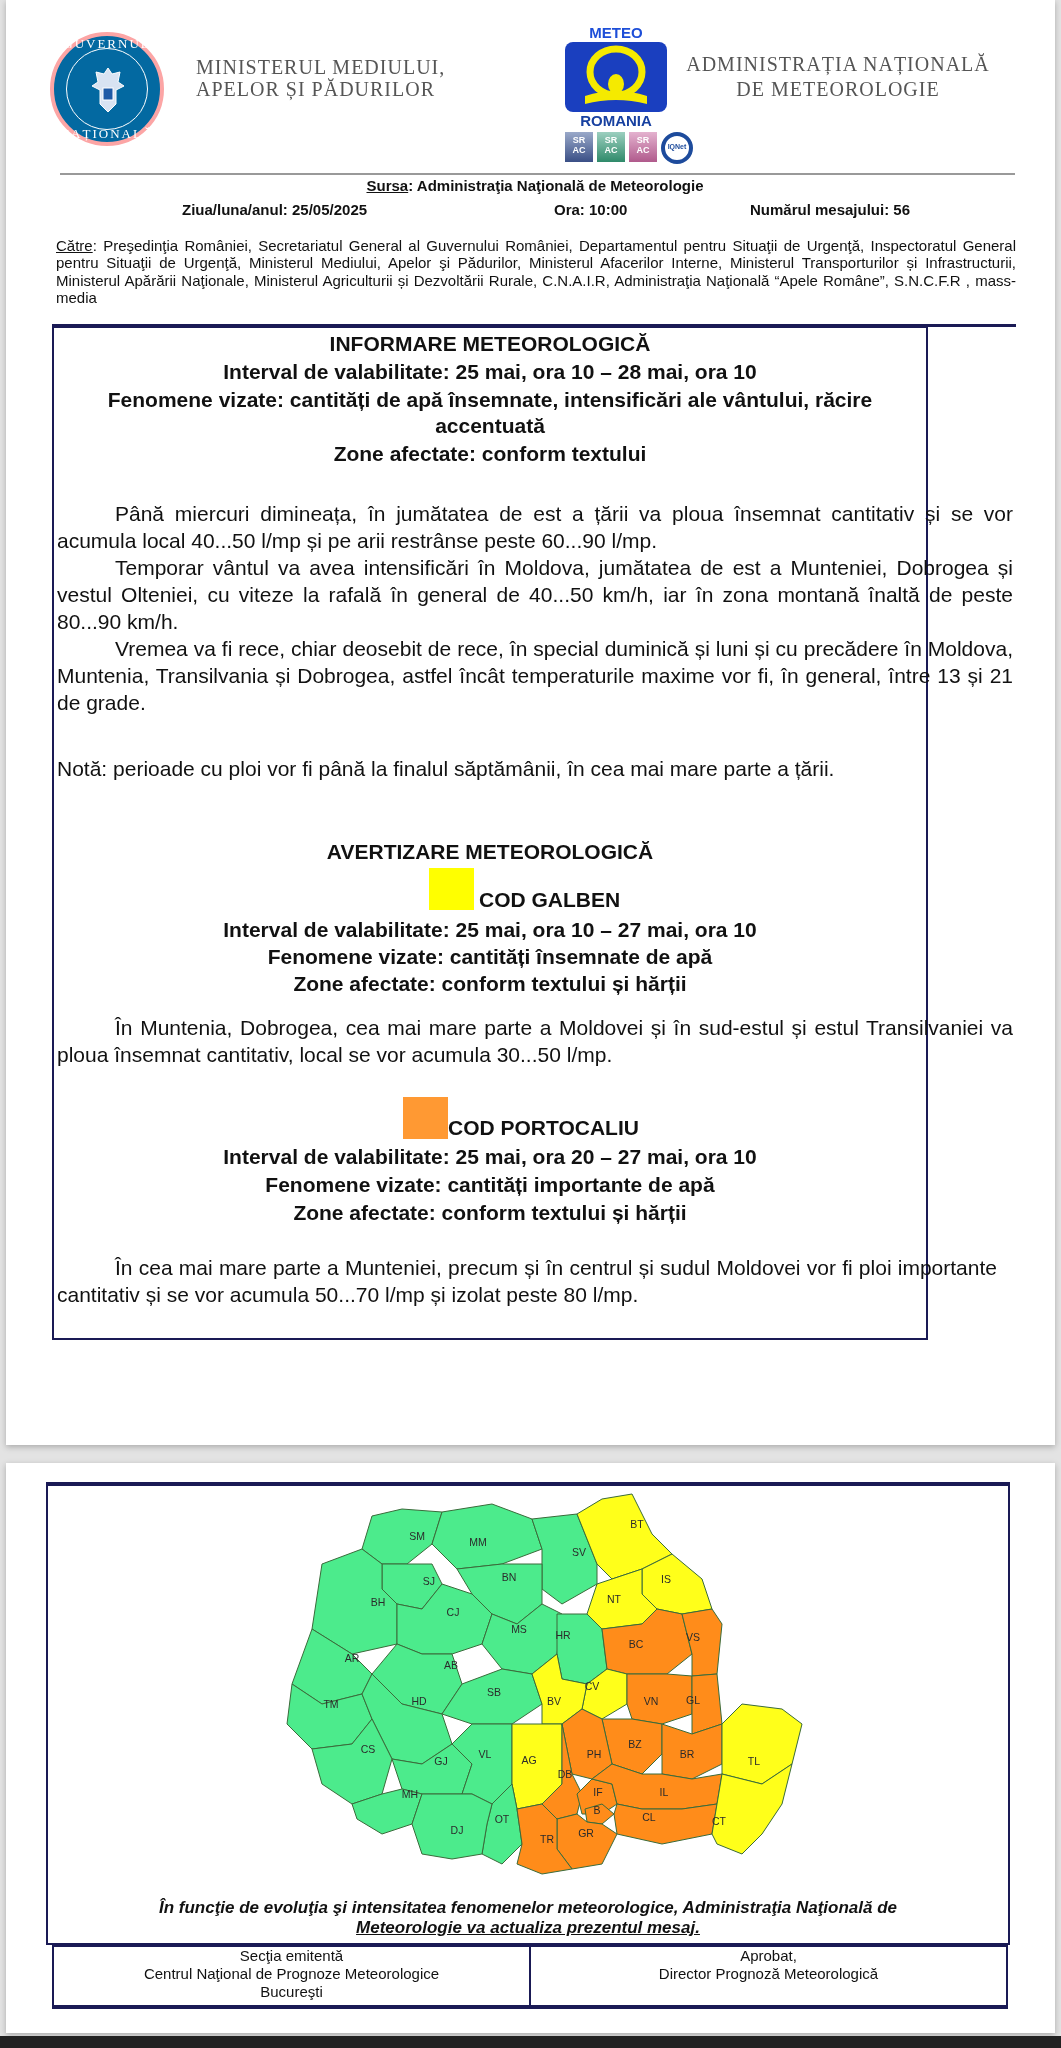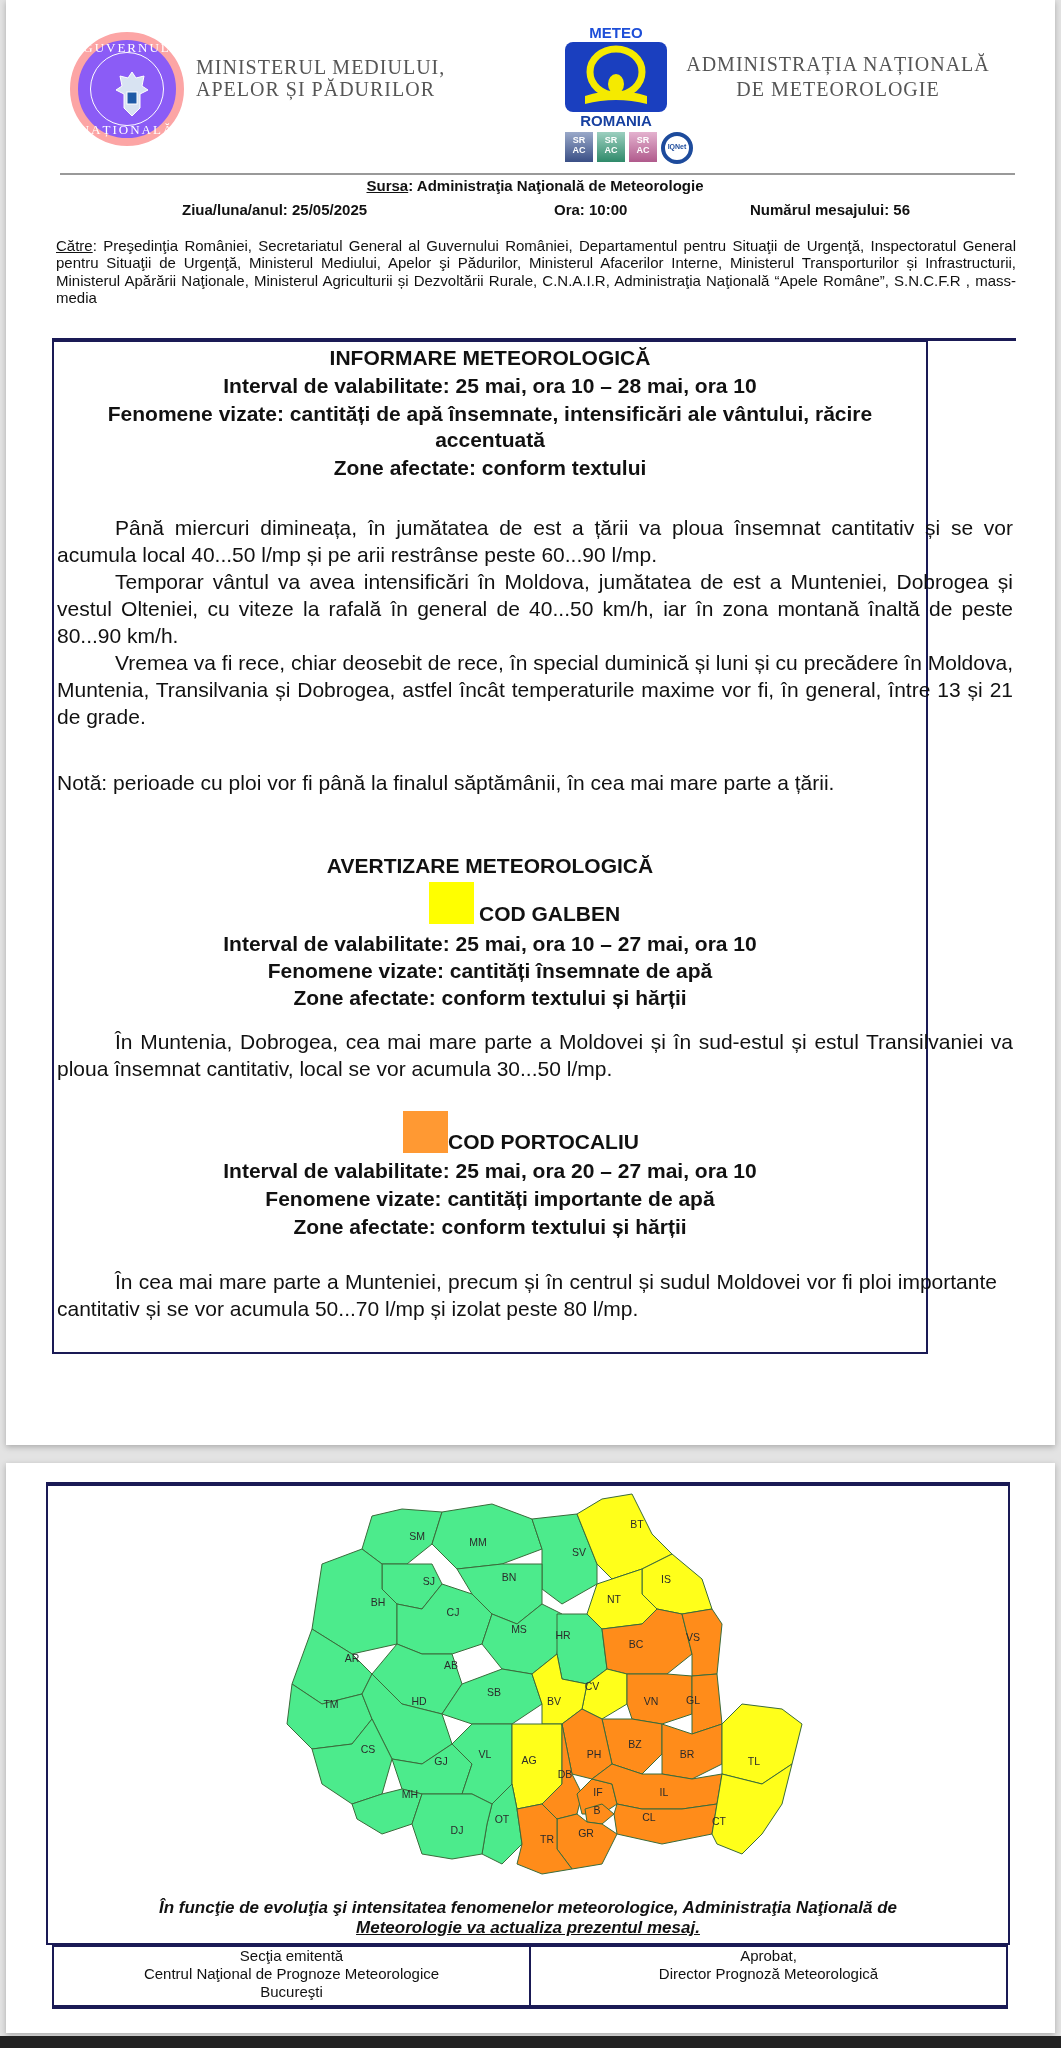--- a/index.html
+++ b/index.html
@@ -5,21 +5,21 @@
   * { box-sizing: border-box; margin: 0; padding: 0; }
   html, body { width: 1061px; height: 2048px; overflow: hidden; }
   body { background: #e3e3e3; font-family: "Liberation Sans", sans-serif; color: #111; position: relative; }
 
   .page { position: absolute; left: 6px; width: 1049px; background: #fff; box-shadow: 0 2px 6px rgba(0,0,0,0.25); }
   #page1 { top: 0; height: 1445px; }
   #page2 { top: 1463px; height: 570px; }
   .bottom-bar { position: absolute; left: 0; top: 2036px; width: 1061px; height: 12px; background: #222; }
 
   
-  .logo-gov { position: absolute; left: 64px; top: 32px; width: 114px; height: 114px; border-radius: 50%; background: #8b5cf6; border: 8px solid #fca5a5; }
+  .logo-gov { position: absolute; left: 44px; top: 32px; width: 114px; height: 114px; border-radius: 50%; background: #0369a1; border: 4px solid #fca5a5; }
   .logo-gov .ring { position: absolute; inset: 12px; border-radius: 50%; border: 1.5px solid #fff; }
   .logo-gov .ring-text-top, .logo-gov .ring-text-bot { position: absolute; left: 0; width: 100%; text-align: center; color: #fff; font-family: "Liberation Serif", serif; font-size: 13px; letter-spacing: 2px; }
   .logo-gov .ring-text-top { top: 0px; }
   .logo-gov .ring-text-bot { bottom: 0px; }
   .logo-gov .eagle { position: absolute; left: 36px; top: 30px; width: 36px; height: 48px; }
   .ministry { position: absolute; left: 190px; top: 56px; font-family: "Liberation Serif", serif; font-size: 20px; color: #555; letter-spacing: 1px; line-height: 22px; }
 
   .meteo-logo { position: absolute; left: 559px; top: 24px; width: 102px; }
   .meteo-top { text-align: center; color: #1d4ed8; font-weight: bold; font-size: 15px; height: 18px; }
   .meteo-box { width: 102px; height: 70px; background: #1a3fbf; border-radius: 8px; position: relative; overflow: hidden; }
@@ -34,21 +34,21 @@
 
   .hr-header { position: absolute; left: 54px; top: 173px; width: 955px; height: 2px; background: #999; }
 
   .source { position: absolute; left: 0; top: 177px; width: 1049px; text-align: center; font-size: 15px; font-weight: bold; padding-left: 9px; }
   .source u { text-decoration: underline; }
   .meta-row { position: absolute; top: 201px; font-size: 15px; font-weight: bold; }
   .to-block { position: absolute; left: 50px; top: 237px; width: 960px; font-size: 15px; line-height: 17.3px; text-align: justify; }
   .to-block u { text-decoration: underline; }
 
   
-  .main-box { position: absolute; left: 46px; top: 340px; width: 876px; height: 1014px; border: 2.5px solid #1a1a55; }
+  .main-box { position: absolute; left: 46px; top: 326px; width: 876px; height: 1014px; border: 2.5px solid #1a1a55; }
   .main-box .topline { position: absolute; left: -2px; top: -4px; width: 964px; height: 3px; background: #1a1a55; }
   .center { position: absolute; left: 0; width: 100%; text-align: center; font-weight: bold; }
   .h-title { font-size: 21px; }
   .h-line { font-size: 21px; }
   .para { position: absolute; left: 3px; width: 956px; font-size: 21px; line-height: 27px; text-align: justify; }
   .indent { display: inline-block; width: 58px; }
   .code-row { position: absolute; left: 0; width: 100%; font-weight: bold; font-size: 21px; }
   .swatch { position: absolute; }
 
   

